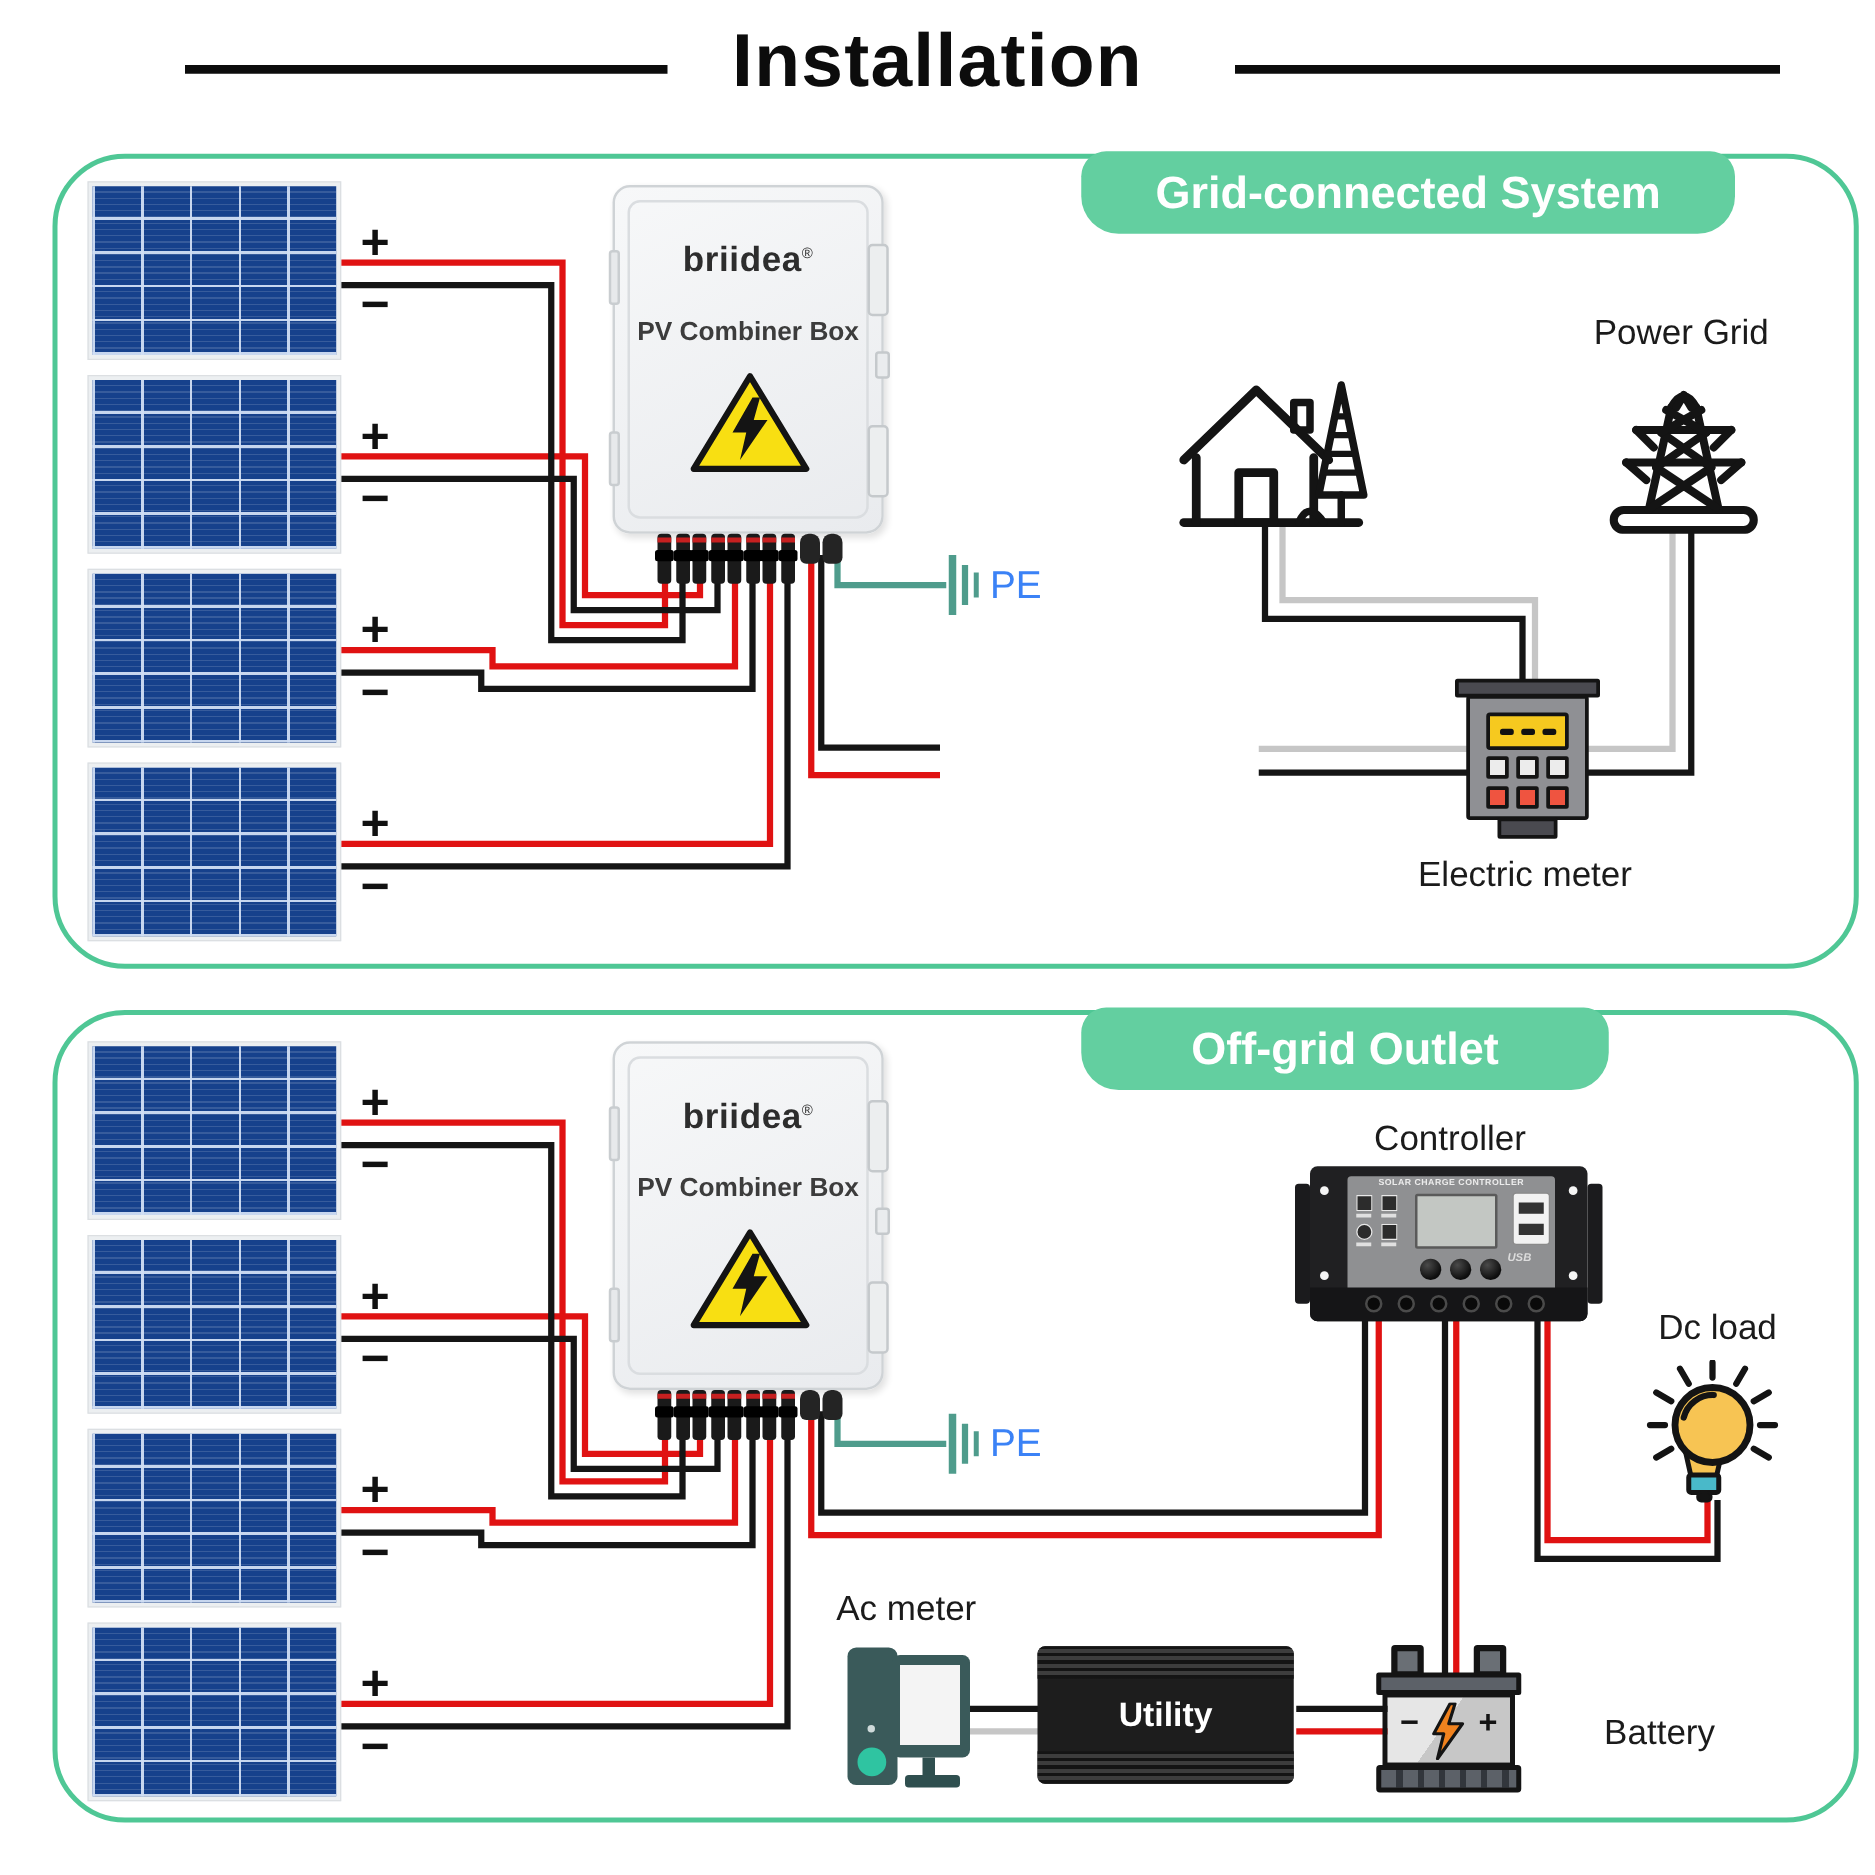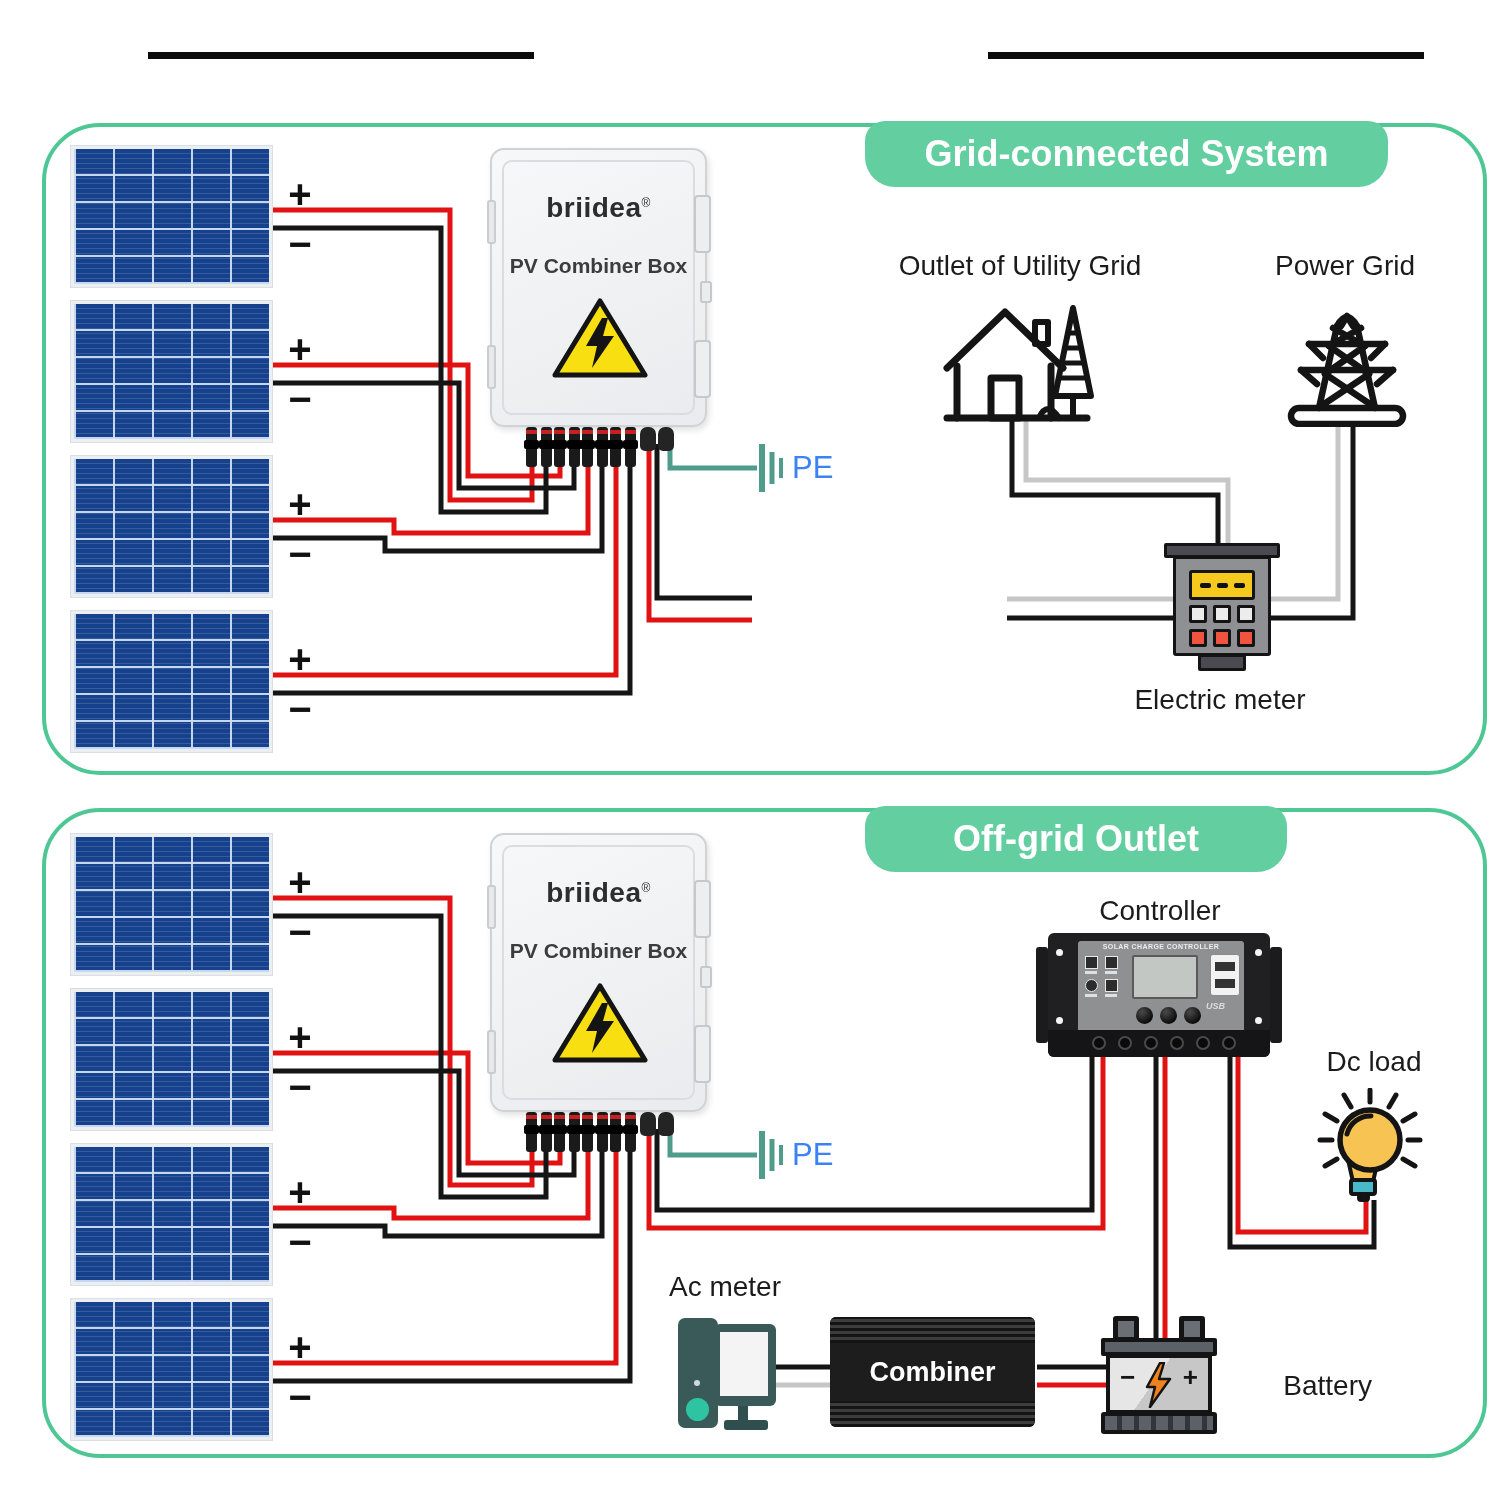--- a/index.html
+++ b/index.html
@@ -136,20 +136,21 @@
   .pc .foot{ position:absolute; left:46px; top:106px; width:44px; height:10px; background:#2f4f4f; border-radius:3px; }
 
   .icon-svg { z-index:2; }
 </style>
 </head>
 <body>
 
 <div class="page">
 
   <div class="abs title-line" style="left:148px;width:386px;"></div>
+  <div class="abs title">Installation</div>
   <div class="abs title-line" style="left:988px;width:436px;"></div>
 
   <div class="abs sys" style="left:42px;top:123px;width:1445px;height:652px;"></div>
   <div class="abs badge" style="left:865px;top:121px;width:523px;height:66px;">Grid-connected System</div>
 
   <div class="abs sys" style="left:42px;top:808px;width:1445px;height:650px;"></div>
   <div class="abs badge" style="left:865px;top:806px;width:422px;height:66px;">Off-grid Outlet</div>
 
   <svg class="abs wires" width="1500" height="1500" viewBox="0 0 1500 1500">
     <g fill="none" stroke="#c6c6c6" stroke-width="5">
@@ -276,21 +277,20 @@
       <i class="plug"></i>
       <i class="plug p2"></i>
     </div>
   <div class="abs gland" style="left:640px;top:427px;">
       <i class="g1"></i>
       <i class="g2"></i>
     </div>
   <div class="abs pe-text" style="left:792px;top:450px;">PE</div>
 
 
-  <div class="abs lbl" style="left:870px;top:250px;width:300px;">Outlet of Utility Grid</div>
   <svg class="abs icon-svg" style="left:935px;top:278px;" width="160" height="145">
     <g fill="none" stroke="#141414" stroke-width="7" stroke-linecap="round" stroke-linejoin="round">
       <path d="M12 140 H152"></path>
       <path d="M12 90 L70 34 L128 90"></path>
       <path d="M22 88 V140 M116 88 V140"></path>
       <rect x="56" y="100" width="28" height="40"></rect>
       <rect x="100" y="44" width="13" height="22" stroke-width="6"></rect>
       <path d="M138 30 L120 118 H156 Z" stroke-width="6"></path>
       <path d="M133 55 H143 M130 70 H146 M127 85 H149 M124 100 H152" stroke-width="5"></path>
       <path d="M138 118 V140" stroke-width="6"></path>
@@ -425,21 +425,21 @@
     <div class="tower"></div>
     <div class="dot"></div>
     <div class="pwr"></div>
     <div class="mon"></div>
     <div class="scr"></div>
     <div class="leg"></div>
     <div class="foot"></div>
   </div>
 
   <div class="abs inv" style="left:830px;top:1317px;width:205px;height:110px;font-size:27px;">
-    <span>Combiner</span>
+    <span>Utility</span>
   </div>
 
   <div class="abs battery" style="left:1101px;top:1316px;">
     <div class="term" style="left:12px;"></div>
     <div class="term" style="left:78px;"></div>
     <div class="bar"></div>
     <div class="body">
       <div class="sign" style="left:10px;">−</div>
       <div class="sign" style="right:10px;">+</div>
       <svg width="30" height="46" style="position:absolute;left:34px;top:4px;">

